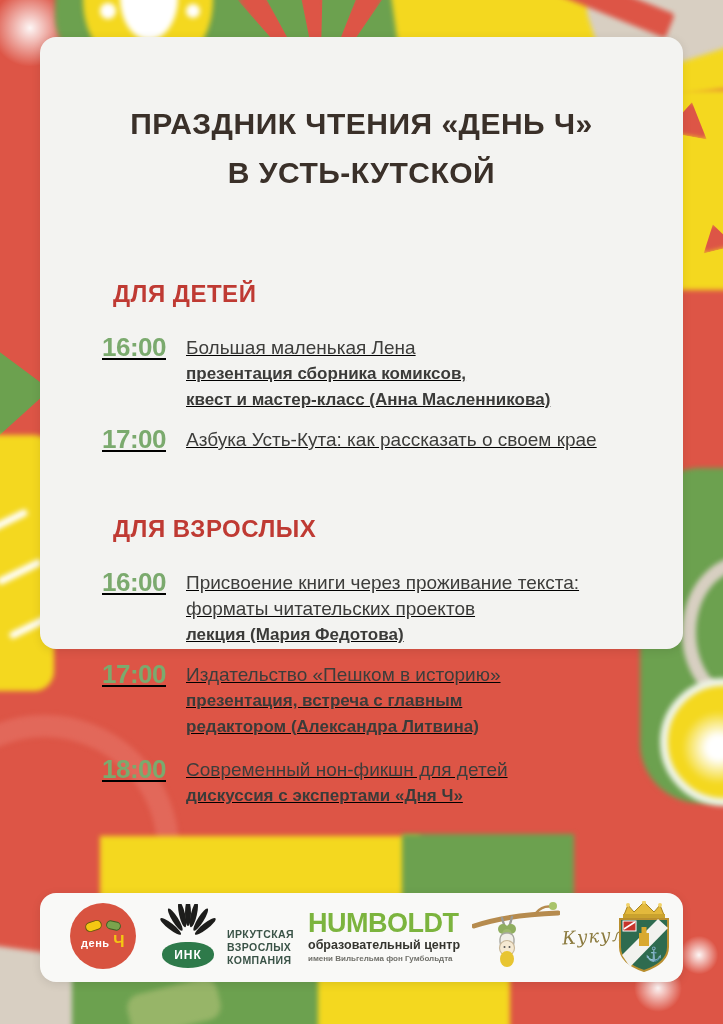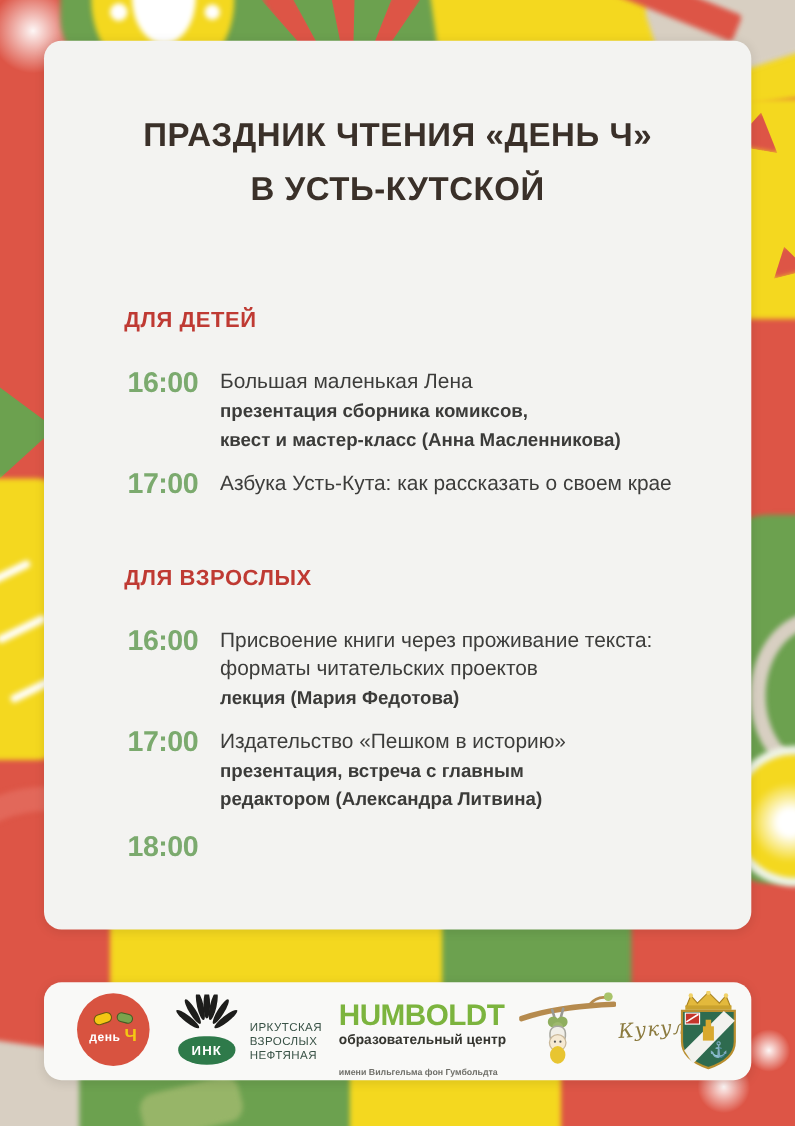--- a/index.html
+++ b/index.html
@@ -30,50 +30,50 @@
   .y-circle{left:660px;top:678px;width:112px;height:112px;border-radius:50%;border:8px solid #eef3e4;
             background:radial-gradient(circle at 45% 55%,#ffffff 0 13%,#f4d81f 42%);}
   .beige-bl{left:-22px;top:953px;width:132px;height:92px;background:#d8cfc2;transform:rotate(8deg);}
   .g-bottom{left:72px;top:968px;width:262px;height:72px;background:#6ca14f;}
   .g-leaf{left:128px;top:986px;width:92px;height:42px;background:#97b568;border-radius:14px;transform:rotate(-14deg);}
   .y-bottom{left:318px;top:968px;width:192px;height:72px;background:#f4d81f;}
   .y-gap{left:100px;top:836px;width:320px;height:62px;background:#f4d81f;}
   .g-gap{left:402px;top:834px;width:172px;height:64px;background:#6ca14f;}
   
   .card{position:absolute;background:#f3f3f1;border-radius:16px;z-index:2;box-shadow:0 2px 10px rgba(0,0,0,.10);}
-  .main-card{left:40px;top:37px;width:643px;height:808px;}
+  .main-card{left:40px;top:37px;width:643px;height:612px;}
   .footer-card{left:40px;top:893px;width:643px;height:89px;background:#f9f9f7;}
   
   .title{position:absolute;left:0;top:62px;width:100%;text-align:center;
          font-weight:700;font-size:30px;line-height:49px;color:#3a3029;letter-spacing:.5px;}
-  .section-heading{position:absolute;left:73px;font-weight:700;font-size:20px;color:#bf3a33;letter-spacing:.5px;}
-  .event{position:absolute;left:76px;display:flex;}
+  .section-heading{position:absolute;left:73px;font-weight:700;font-size:24px;color:#bf3a33;letter-spacing:.5px;}
+  .event{position:absolute;left:62px;display:flex;text-decoration:underline;}
   .event .time{width:84px;font-weight:700;font-size:26px;color:#7baa6e;letter-spacing:-.5px;padding-top:1px;}
   .event .desc{padding-top:4px;max-width:460px;}
   .etitle{font-size:19px;color:#3d3d3b;line-height:26px;}
   .edet{font-size:17px;font-weight:700;color:#3b3b39;line-height:26px;}
   
   .flogo{position:absolute;}
   .dench{left:30px;top:10px;width:66px;height:66px;border-radius:50%;background:#d85340;
          display:flex;flex-direction:column;align-items:center;justify-content:center;}
   .dench .bugs{display:flex;gap:4px;margin-bottom:2px;}
   .bug1{width:15px;height:8px;background:#f4c713;border:1px solid #6b5a10;border-radius:5px;transform:rotate(-18deg);}
   .bug2{width:13px;height:7px;background:#7aa34d;border:1px solid #405d24;border-radius:5px;transform:rotate(14deg);}
   .dench .dtxt{color:#fff;font-size:11px;font-weight:700;letter-spacing:.5px;}
   .dench .dtxt .q{color:#f4c713;font-size:16px;}
   .ink{left:118px;top:11px;display:flex;align-items:center;}
   .ink-icon{width:60px;height:66px;position:relative;}
   .ink-blob{position:absolute;left:4px;top:38px;width:52px;height:26px;background:#2e7a4a;
             border-radius:45% 45% 50% 50%;display:flex;align-items:center;justify-content:center;
             color:#fff;font-weight:700;font-size:12px;letter-spacing:1px;}
-  .ink-text{margin-left:9px;font-size:10.5px;font-weight:400;color:#3a5347;letter-spacing:.4px;line-height:13px;margin-top:20px;}
+  .ink-text{margin-left:9px;font-size:10.5px;font-weight:700;color:#3a5347;letter-spacing:.4px;line-height:13px;margin-top:20px;}
   .humboldt{left:268px;top:17px;width:170px;}
   .h-name{font-size:27px;font-weight:700;color:#7cb43e;letter-spacing:-.5px;line-height:26px;}
   .h-sub{font-size:12.5px;font-weight:700;color:#35352f;margin-top:2px;}
-  .h-sub2{font-size:8px;font-weight:700;color:#70706a;margin-top:18px;}
+  .h-sub2{font-size:8px;font-weight:700;color:#70706a;margin-top:2px;}
   .kukulya{left:432px;top:9px;display:flex;align-items:center;}
   .kuk-text{font-family:"DejaVu Serif",serif;font-style:italic;font-size:18px;color:#8b7a3e;
             letter-spacing:1px;transform:rotate(-4deg);margin-left:2px;}
   .coat{left:574px;top:8px;width:60px;height:74px;}
 </style>
 </head>
 <body>
 
 <div class="bg">
   <div class="sh glow" style="left:-12px;top:-14px;width:84px;height:84px;"></div>
@@ -149,20 +149,24 @@
     <div class="time">17:00</div>
     <div class="desc">
       <div class="etitle">Издательство «Пешком в историю»</div>
       <div class="edet">презентация, встреча с главным</div>
       <div class="edet">редактором (Александра Литвина)</div>
     </div>
   </div>
 
   <div class="event" style="top:716px;">
     <div class="time">18:00</div>
+    <div class="desc">
+      <div class="etitle">Современный нон-фикшн для детей</div>
+      <div class="edet">дискуссия с экспертами «Дня Ч»</div>
+    </div>
   </div>
 </div>
 
 <div class="card footer-card">
 
   <div class="flogo dench">
     <div class="bugs">
       <span class="bug1"></span>
       <span class="bug2"></span>
     </div>
@@ -183,21 +187,21 @@
           <ellipse cx="30" cy="10" rx="3" ry="13" transform="rotate(13 30 36)"></ellipse>
           <ellipse cx="30" cy="12" rx="3" ry="13" transform="rotate(32 30 36)"></ellipse>
           <ellipse cx="30" cy="14" rx="3" ry="13" transform="rotate(52 30 36)"></ellipse>
         </g>
       </svg>
       <div class="ink-blob">ИНК</div>
     </div>
     <div class="ink-text">
       <div>ИРКУТСКАЯ</div>
       <div>ВЗРОСЛЫХ</div>
-      <div>НЕФТЯНАЯ</div>
+      <div>КОМПАНИЯ</div>
     </div>
   </div>
 
   <div class="flogo humboldt">
     <div class="h-name">HUMBOLDT</div>
     <div class="h-sub">образовательный центр</div>
     <div class="h-sub2">имени Вильгельма фон Гумбольдта</div>
   </div>
 
   <div class="flogo kukulya">

